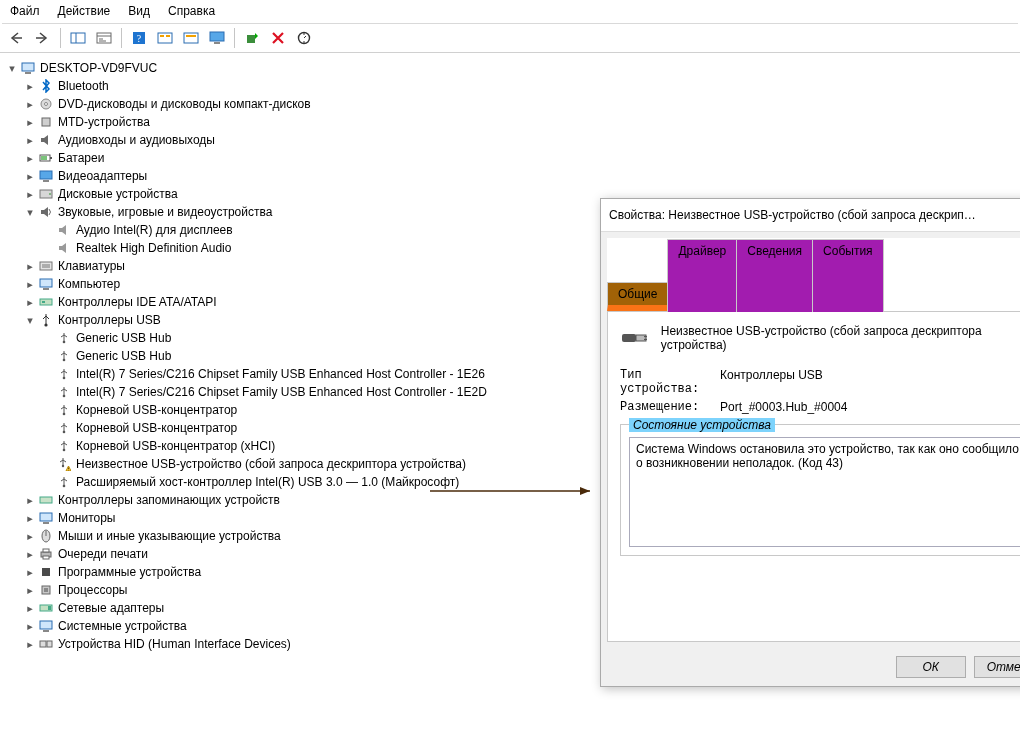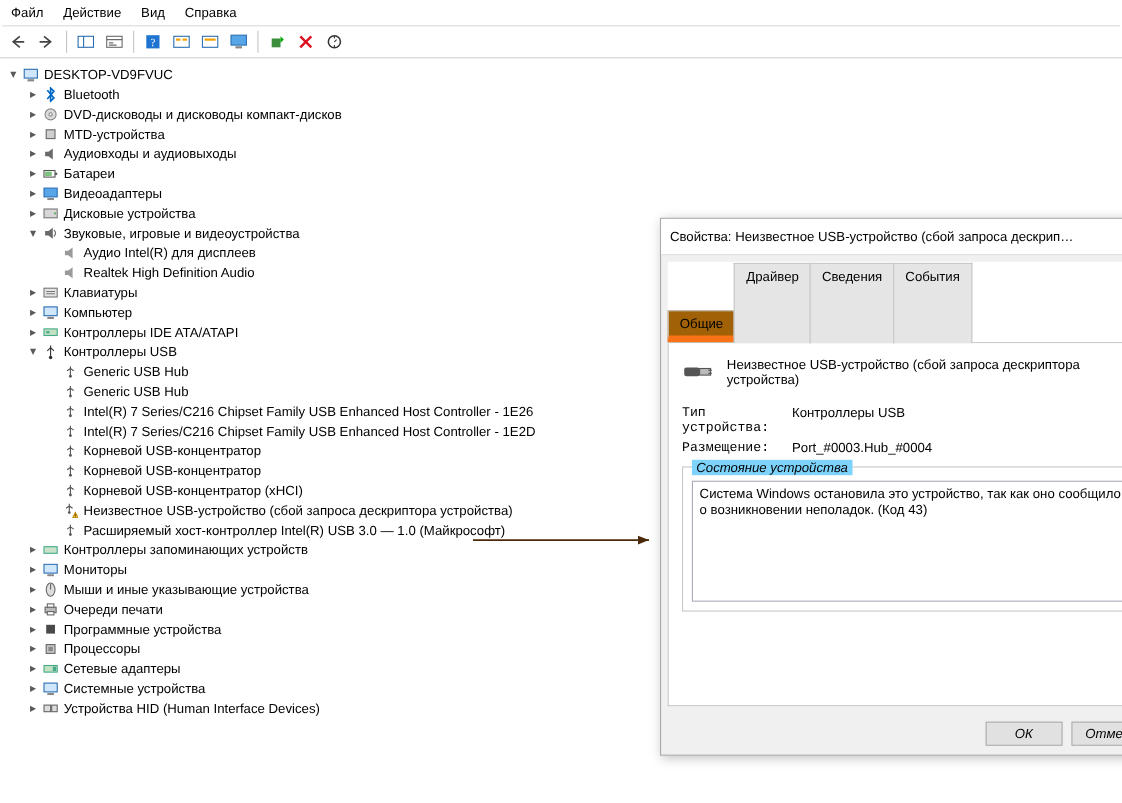--- a/index.html
+++ b/index.html
@@ -14,21 +14,21 @@
   .node { display:flex; align-items:center; height:18px; line-height:18px; white-space:nowrap; }
   .node .tw { width:16px; text-align:center; color:#5a5a5a; cursor:pointer; font-size:11px; }
   .node .ic { width:16px; height:16px; display:flex; align-items:center; justify-content:center; margin-right:4px; }
   .node .lbl { cursor:default; }
   .children { margin-left:18px; }
   
   .dialog { position:absolute; left:600px; top:198px; width:456px; background:#f0f0f0; border:1px solid #aaa; box-shadow:2px 2px 10px rgba(0,0,0,.25); }
   .dlg-title { display:flex; align-items:center; justify-content:space-between; padding:6px 8px; font-size:12px; background:#fff; border-bottom:1px solid #ddd;}
   .dlg-title .xbtn { width:28px; height:20px; text-align:center; line-height:18px; cursor:pointer;}
   .tabs { display:flex; border-bottom:1px solid #c8c8c8; background:#fff; margin:6px 6px 0 6px;}
-  .tab { padding:4px 10px; border:1px solid #c8c8c8; border-bottom:none; margin-right:-1px; background:#e5e5e5; cursor:pointer; position:relative; top:1px;}
+  .tab { padding:4px 10px; border:1px solid #c8c8c8; border-bottom:none; margin-right:-1px; background:#a21caf; cursor:pointer; position:relative; top:1px;}
   .tab.active { background:#a16207; border-bottom:6px solid #f97316; top:0;margin-top:44px;}
   .tabbody { background:#fff; margin:0 6px 6px 6px; border:1px solid #c8c8c8; border-top:none; padding:10px 12px 12px 12px; min-height:330px;}
   .dev-header { display:flex; margin-bottom:14px;}
   .dev-header .bigic { width:32px; height:32px; margin-right:10px; display:flex; align-items:center; justify-content:center;}
   .proprow { display:flex; margin:4px 0;}
   .proprow .k { width:100px;font-family:Liberation Mono, monospace;}
   .fieldset { border:1px solid #c8c8c8; padding:6px 8px 8px 8px; margin-top:10px;}
   .fieldset .legend { position:relative; top:-13px; background:#7dd3fc; display:inline-block; padding:0 4px;font-style:italic;}
   .status-box { width:100%; height:110px; border:1px solid #aab; background:#fff; padding:4px 6px; font-size:12px; overflow:auto; margin-top:-8px;}
   .dlg-buttons { display:flex; justify-content:flex-end; gap:8px; padding:8px;font-style:italic; }

